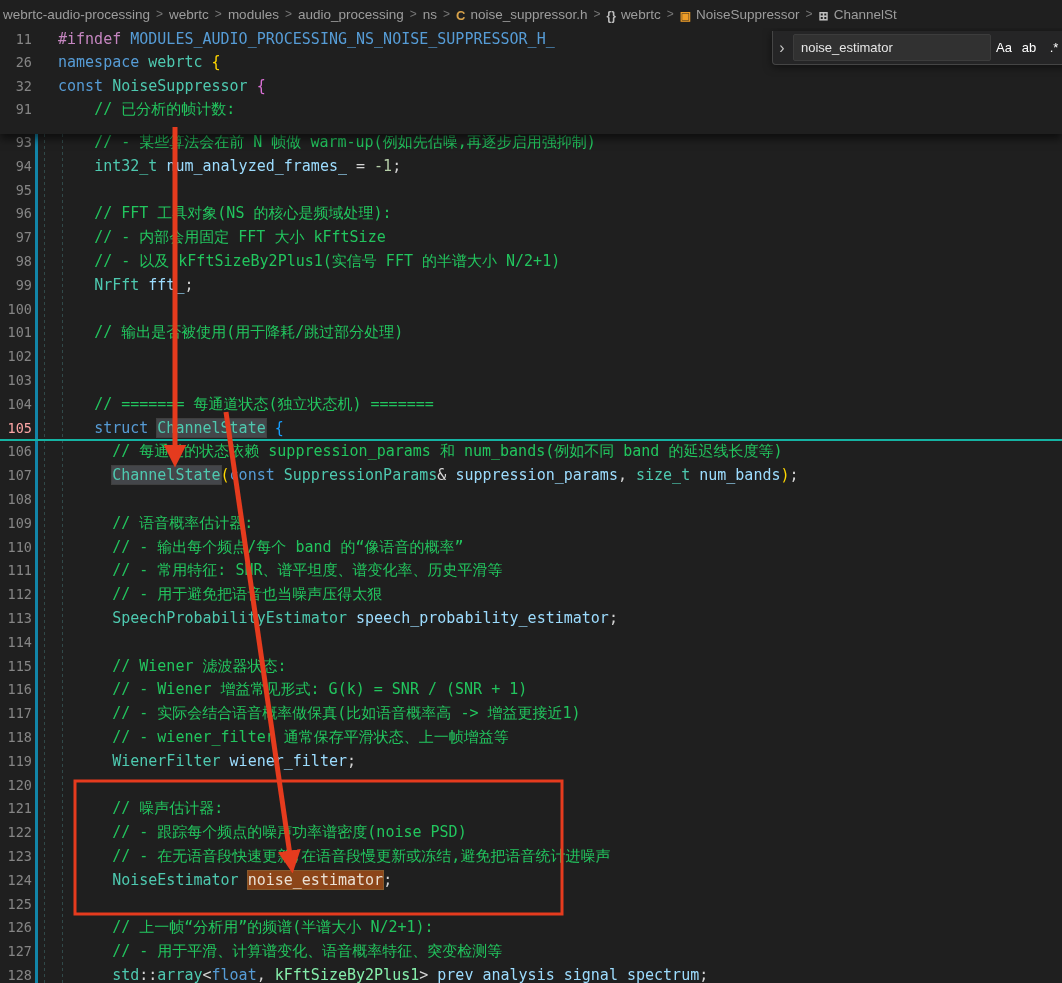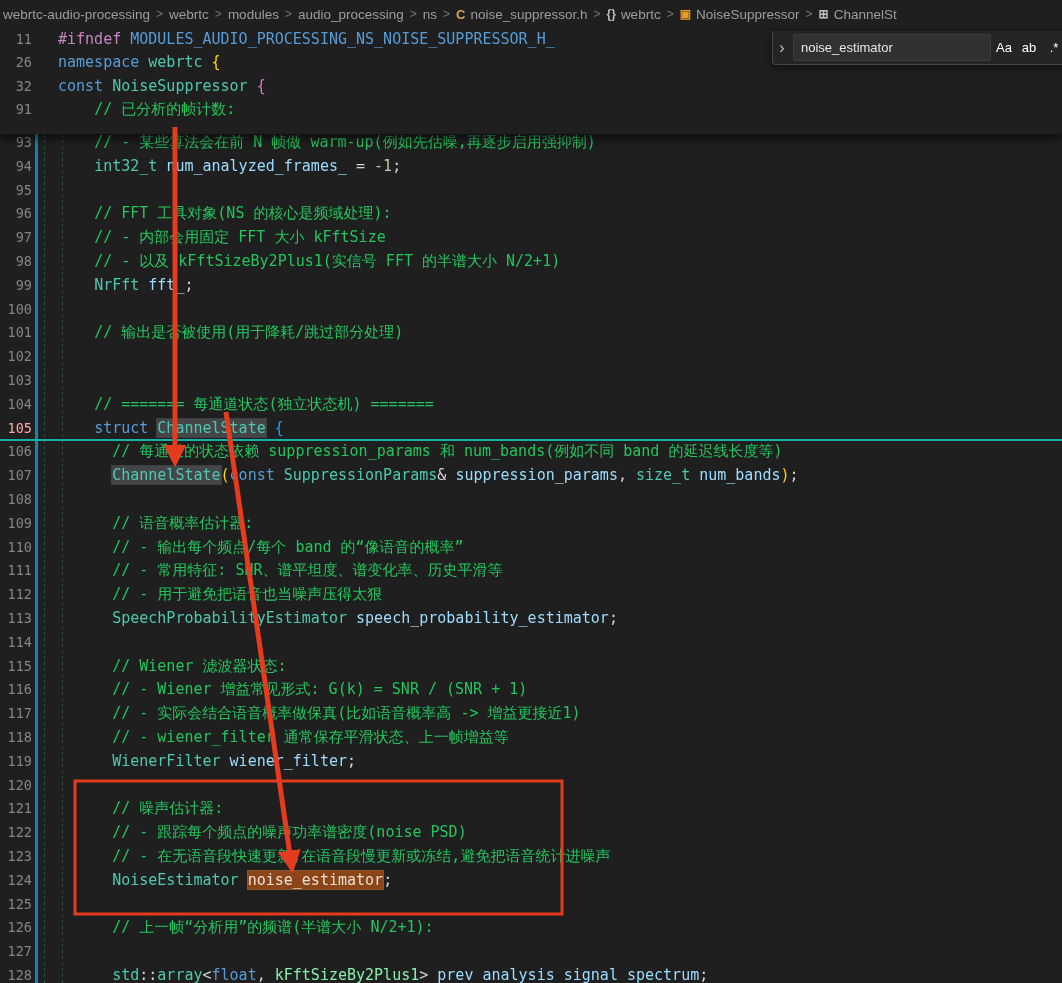--- a/index.html
+++ b/index.html
@@ -1,20 +1,20 @@
 <!DOCTYPE html>
 <html><head>
 <meta charset="utf-8">
 <style>
   html,body{margin:0;padding:0}
   body{width:1062px;height:983px;background:#1f1f1f;overflow:hidden;position:relative;font-family:"DejaVu Sans Mono",monospace}
 
   
   .breadcrumbs{position:absolute;top:0;left:0;width:100%;height:28px;background:#1f1f1f;display:flex;align-items:center;padding-left:3px;font-family:"Liberation Sans",sans-serif;font-size:13.5px;color:#9d9d9d;white-space:nowrap;overflow:hidden;z-index:7}
-  .bc-item{display:inline-flex;align-items:center;cursor:pointer}
+  .bc-item{display:inline-flex;align-items:flex-end;cursor:pointer}
   .bc-sep{margin:0 6px;color:#767676;font-size:12px}
   .bc-icon{margin-right:5px;font-weight:bold;line-height:1}
   .ic-c{color:#d8a24a;font-size:13px}
   .ic-braces{color:#bdbdbd;font-size:12px}
   .ic-class{color:#ee9d28;font-size:12px}
   .ic-struct{color:#c0c0c0;font-size:12px}
 
   
   .editor{position:absolute;top:28px;left:0;right:0;bottom:0;overflow:hidden;background:#1f1f1f}
   .vguide{position:absolute;top:100px;bottom:0;width:1px;z-index:0;
@@ -126,21 +126,21 @@
       <div class="line mod"><span class="ln">117</span><span class="gitbar"></span><span class="code"><span class="df">      </span><span class="cm">// - 实际会结合语音概率做保真(比如语音概率高 -&gt; 增益更接近1)</span></span></div>
       <div class="line mod"><span class="ln">118</span><span class="gitbar"></span><span class="code"><span class="df">      </span><span class="cm">// - wiener_filter 通常保存平滑状态、上一帧增益等</span></span></div>
       <div class="line mod"><span class="ln">119</span><span class="gitbar"></span><span class="code"><span class="df">      </span><span class="ty">WienerFilter </span><span class="id">wiener_filter</span><span class="df">;</span></span></div>
       <div class="line mod"><span class="ln">120</span><span class="gitbar"></span><span class="code"></span></div>
       <div class="line mod"><span class="ln">121</span><span class="gitbar"></span><span class="code"><span class="df">      </span><span class="cm">// 噪声估计器:</span></span></div>
       <div class="line mod"><span class="ln">122</span><span class="gitbar"></span><span class="code"><span class="df">      </span><span class="cm">// - 跟踪每个频点的噪声功率谱密度(noise PSD)</span></span></div>
       <div class="line mod"><span class="ln">123</span><span class="gitbar"></span><span class="code"><span class="df">      </span><span class="cm">// - 在无语音段快速更新,在语音段慢更新或冻结,避免把语音统计进噪声</span></span></div>
       <div class="line mod"><span class="ln">124</span><span class="gitbar"></span><span class="code"><span class="df">      </span><span class="ty">NoiseEstimator </span><span class="fv hf">noise_estimator</span><span class="df">;</span></span></div>
       <div class="line mod"><span class="ln">125</span><span class="gitbar"></span><span class="code"></span></div>
       <div class="line mod"><span class="ln">126</span><span class="gitbar"></span><span class="code"><span class="df">      </span><span class="cm">// 上一帧“分析用”的频谱(半谱大小 N/2+1):</span></span></div>
-      <div class="line mod"><span class="ln">127</span><span class="gitbar"></span></div>
+      <div class="line mod"><span class="ln">127</span><span class="gitbar"></span><span class="code"><span class="df">      </span><span class="cm">// - 用于平滑、计算谱变化、语音概率特征、突变检测等</span></span></div>
       <div class="line mod"><span class="ln">128</span><span class="gitbar"></span><span class="code"><span class="df">      </span><span class="ty">std</span><span class="df">::</span><span class="ty">array</span><span class="df">&lt;</span><span class="kw">float</span><span class="df">, </span><span class="cn">kFftSizeBy2Plus1</span><span class="df">&gt;</span><span class="df"> </span><span class="id">prev_analysis_signal_spectrum</span><span class="df">;</span></span></div>
     </div>
   <div class="sticky">
       <div class="line"><span class="ln">11</span><span class="gitbar"></span><span class="code"><span class="pp">#ifndef </span><span class="kw">MODULES_AUDIO_PROCESSING_NS_NOISE_SUPPRESSOR_H_</span></span></div>
       <div class="line"><span class="ln">26</span><span class="gitbar"></span><span class="code"><span class="kw">namespace </span><span class="ty">webrtc </span><span class="b1">{</span></span></div>
       <div class="line"><span class="ln">32</span><span class="gitbar"></span><span class="code"><span class="kw">const </span><span class="ty">NoiseSuppressor </span><span class="b2">{</span></span></div>
       <div class="line"><span class="ln">91</span><span class="gitbar"></span><span class="code"><span class="df">    </span><span class="cm">// 已分析的帧计数:</span></span></div>
     </div>
 
   <div class="find">

